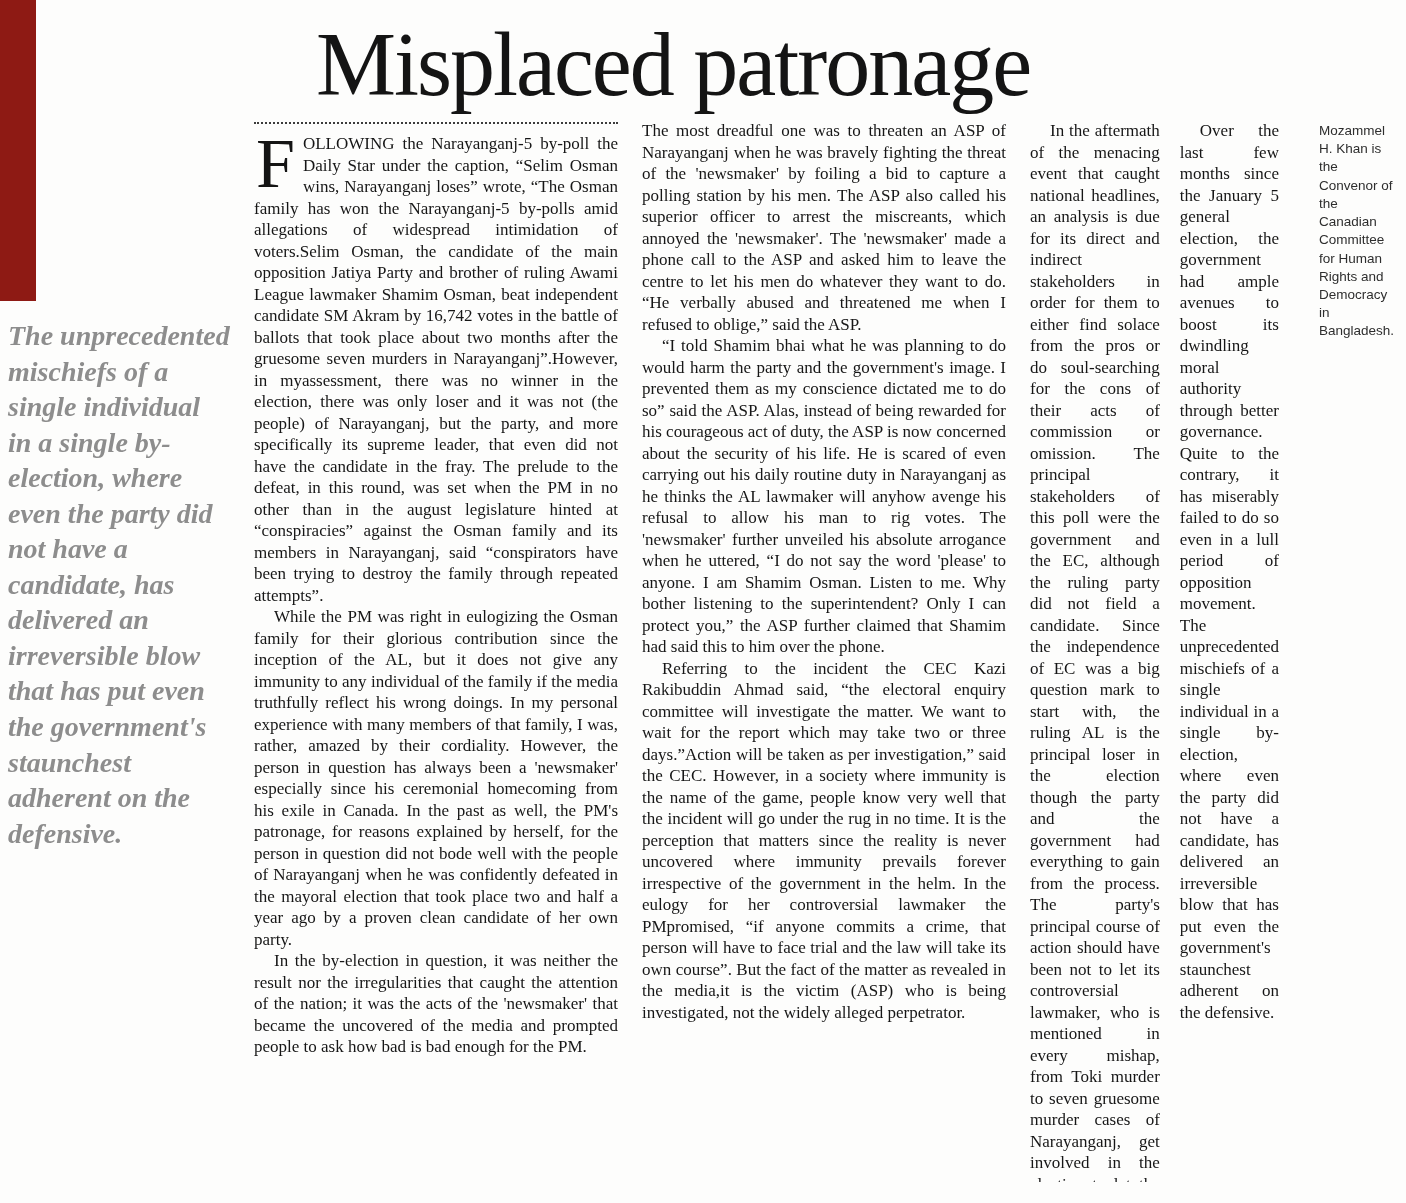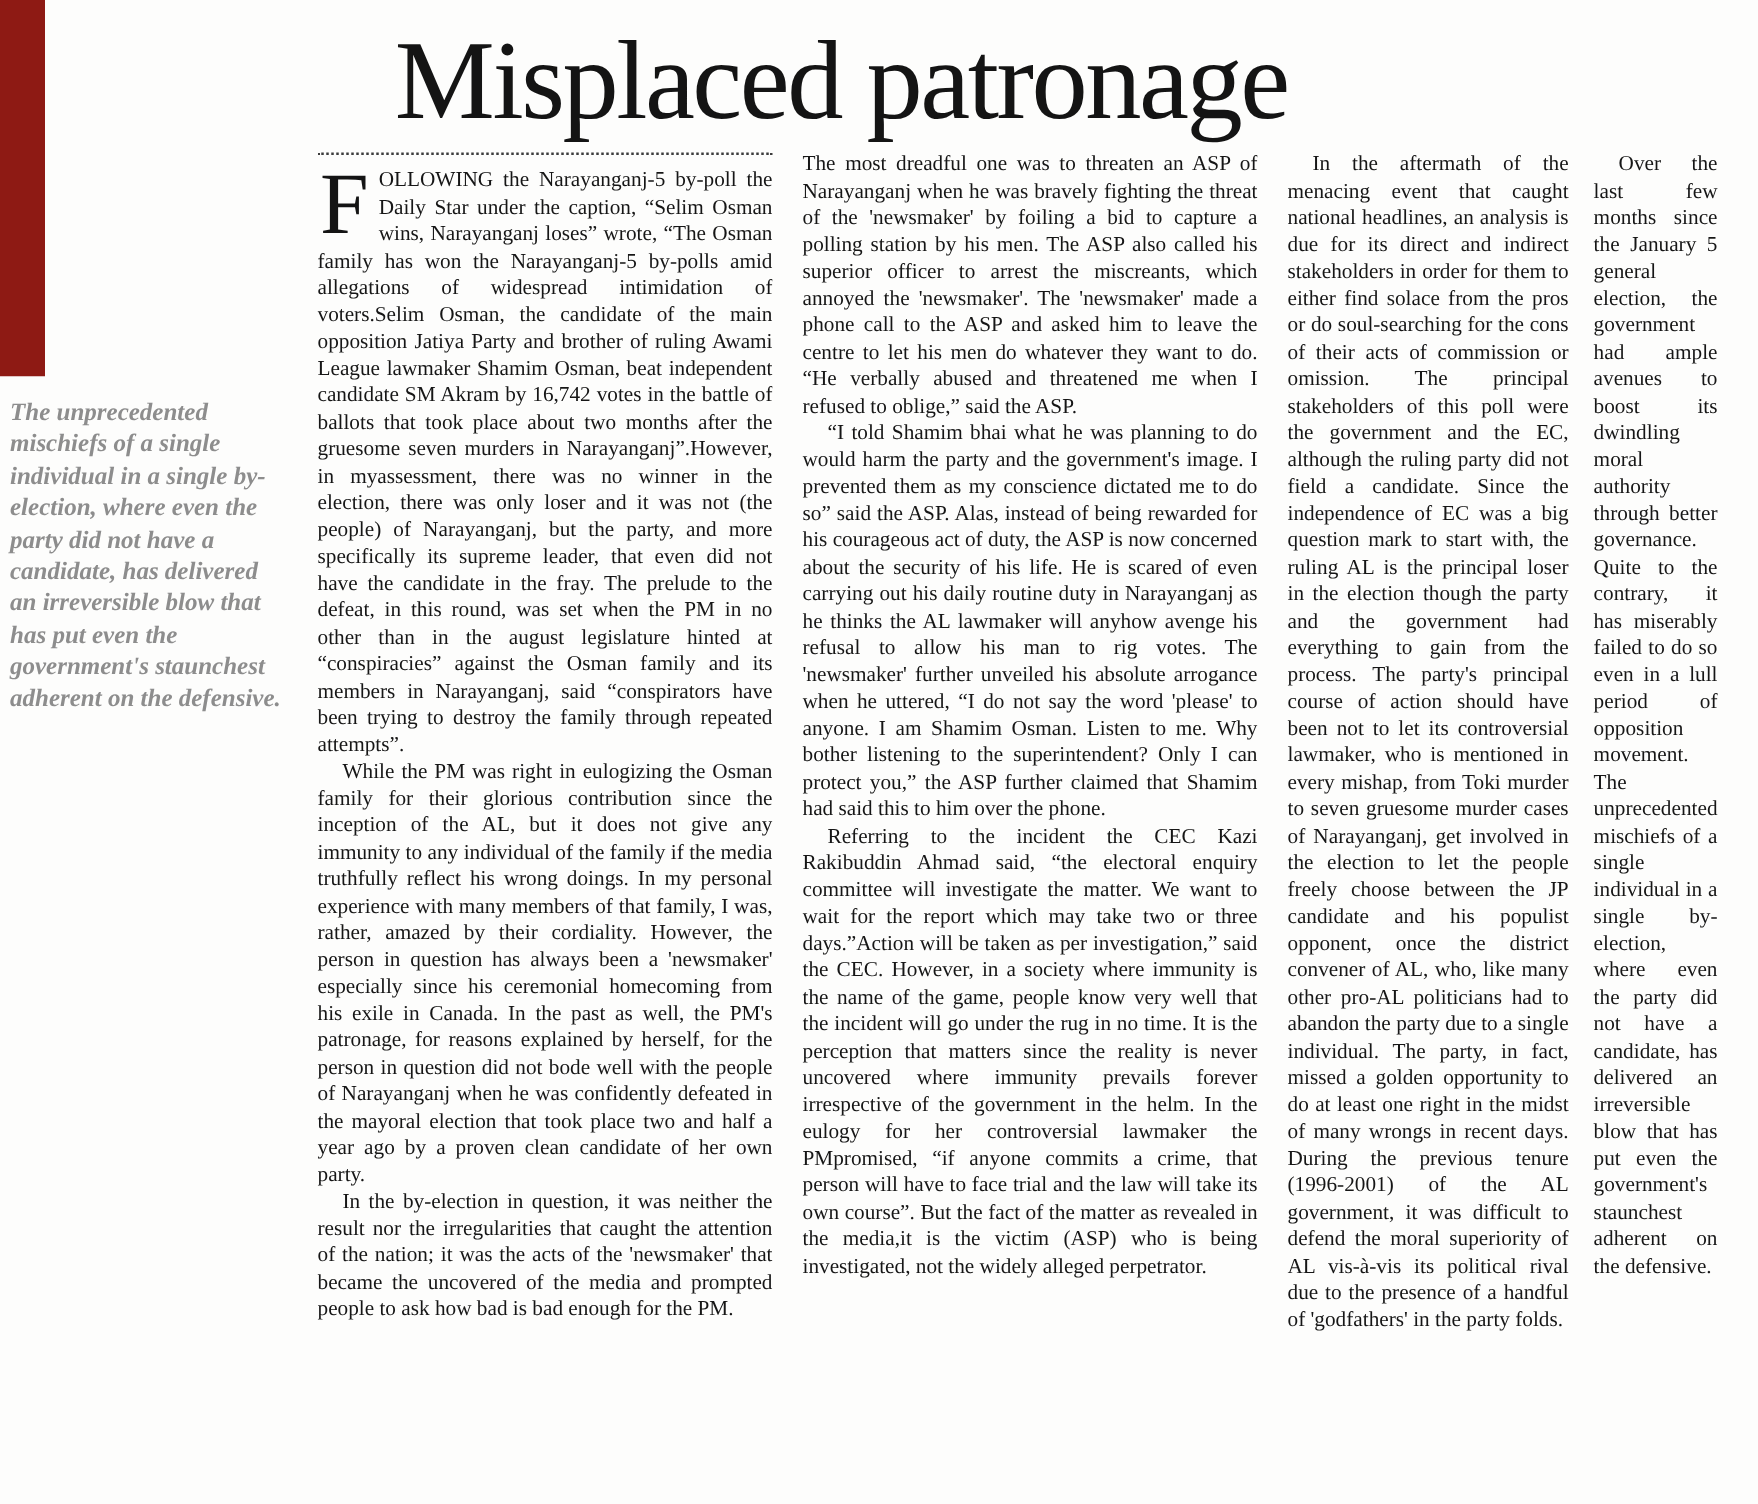--- a/index.html
+++ b/index.html
@@ -38,21 +38,21 @@
   }
   .quote-col {
     width: 222px;
     flex: none;
     padding-top: 198px;
   }
   .pull-quote {
     margin: 0;
     font-style: italic;
     font-weight: 700;
-    font-size: 20px;
+    font-size: 28px;
     line-height: 1.27;
     color: #8d8d8d;
     hyphens: auto;
     -webkit-hyphens: auto;
   }
   .col {
     width: 364px;
     flex: none;
     margin-left: 24px;
     text-align: justify;
@@ -127,15 +127,16 @@
   <section class="col col-2">
     <p class="para">The most dreadful one was to threaten an ASP of Narayanganj when he was bravely fighting the threat of the 'newsmaker' by foiling a bid to capture a polling station by his men. The ASP also called his superior officer to arrest the miscreants, which annoyed the 'newsmaker'.  The 'newsmaker' made a phone call to the ASP and asked him to leave the centre to let his men do whatever they want to do.  “He verbally abused and threatened me when I refused to oblige,” said the ASP.</p>
     <p class="para indent">“I told Shamim bhai what he was planning to do would harm the party and the government's image. I prevented them as my conscience dictated me to do so” said the ASP. Alas, instead of being rewarded for his courageous act of duty, the ASP is now concerned about the security of his life. He is scared of even carrying out his daily routine duty in Narayanganj as he thinks the AL lawmaker will anyhow avenge his refusal to allow his man to rig votes. The 'newsmaker' further unveiled his absolute arrogance when he uttered, “I do not say the word 'please' to anyone. I am Shamim Osman. Listen to me. Why bother listening to the superintendent? Only I can protect you,” the ASP further claimed that Shamim had said this to him over the phone.</p>
     <p class="para indent">Referring to the incident the CEC Kazi Rakibuddin Ahmad said, “the electoral enquiry committee will investigate the matter. We want to wait for the report which may take two or three days.”Action will be taken as per investigation,” said the CEC. However, in a society where immunity is the name of the game, people know very well that the incident will go under the rug in no time. It is the perception that matters since the reality is never uncovered where immunity prevails forever irrespective of the government in the helm.  In the eulogy for her controversial lawmaker the PMpromised, “if anyone commits a crime, that person will have to face trial and the law will take its own course”. But the fact of the matter as revealed in the media,it is the victim (ASP) who is being investigated, not the widely alleged perpetrator.</p>
   </section>
 
   <section class="col col-3">
     <p class="para indent">In the aftermath of the menacing event that caught national headlines, an analysis is due for its direct and indirect stakeholders in order for them to either find solace from the pros or do soul-searching for the cons of their acts of commission or omission. The principal stakeholders of this poll were the government and the EC, although the ruling party did not field a candidate. Since the independence of EC was a big question mark to start with, the ruling AL is the principal loser in the election though the party and the government had everything to gain from the process. The party's principal course of action should have been not to let its controversial lawmaker, who is mentioned in every mishap, from Toki murder to seven gruesome murder cases of Narayanganj, get involved in the election to let the people freely choose between the JP candidate and his populist opponent, once the district convener of AL, who, like many other pro-AL politicians had to abandon the party due to a single individual. The party, in fact, missed a golden opportunity to do at least one right in the midst of many wrongs in recent days.  During the previous tenure (1996-2001) of the AL government, it was difficult to defend the moral superiority of AL vis-à-vis its political rival due to the presence of a handful of 'godfathers' in the party folds.</p>
     <p class="para indent">Over the last few months since the January 5 general election, the government had ample avenues to boost its dwindling moral authority through better governance. Quite to the contrary, it has miserably failed to do so even in a lull period of opposition movement. The unprecedented mischiefs of a single individual in a single by-election, where even the party did not have a candidate, has delivered an irreversible blow that has put even the government's staunchest adherent on the defensive.</p>
     <div class="dotted-rule footer-rule"></div>
+    <p class="credit">Mozammel H. Khan is the Convenor of the Canadian Committee for Human Rights and Democracy in Bangladesh.</p>
   </section>
 
 </div>
 
 </body></html>

